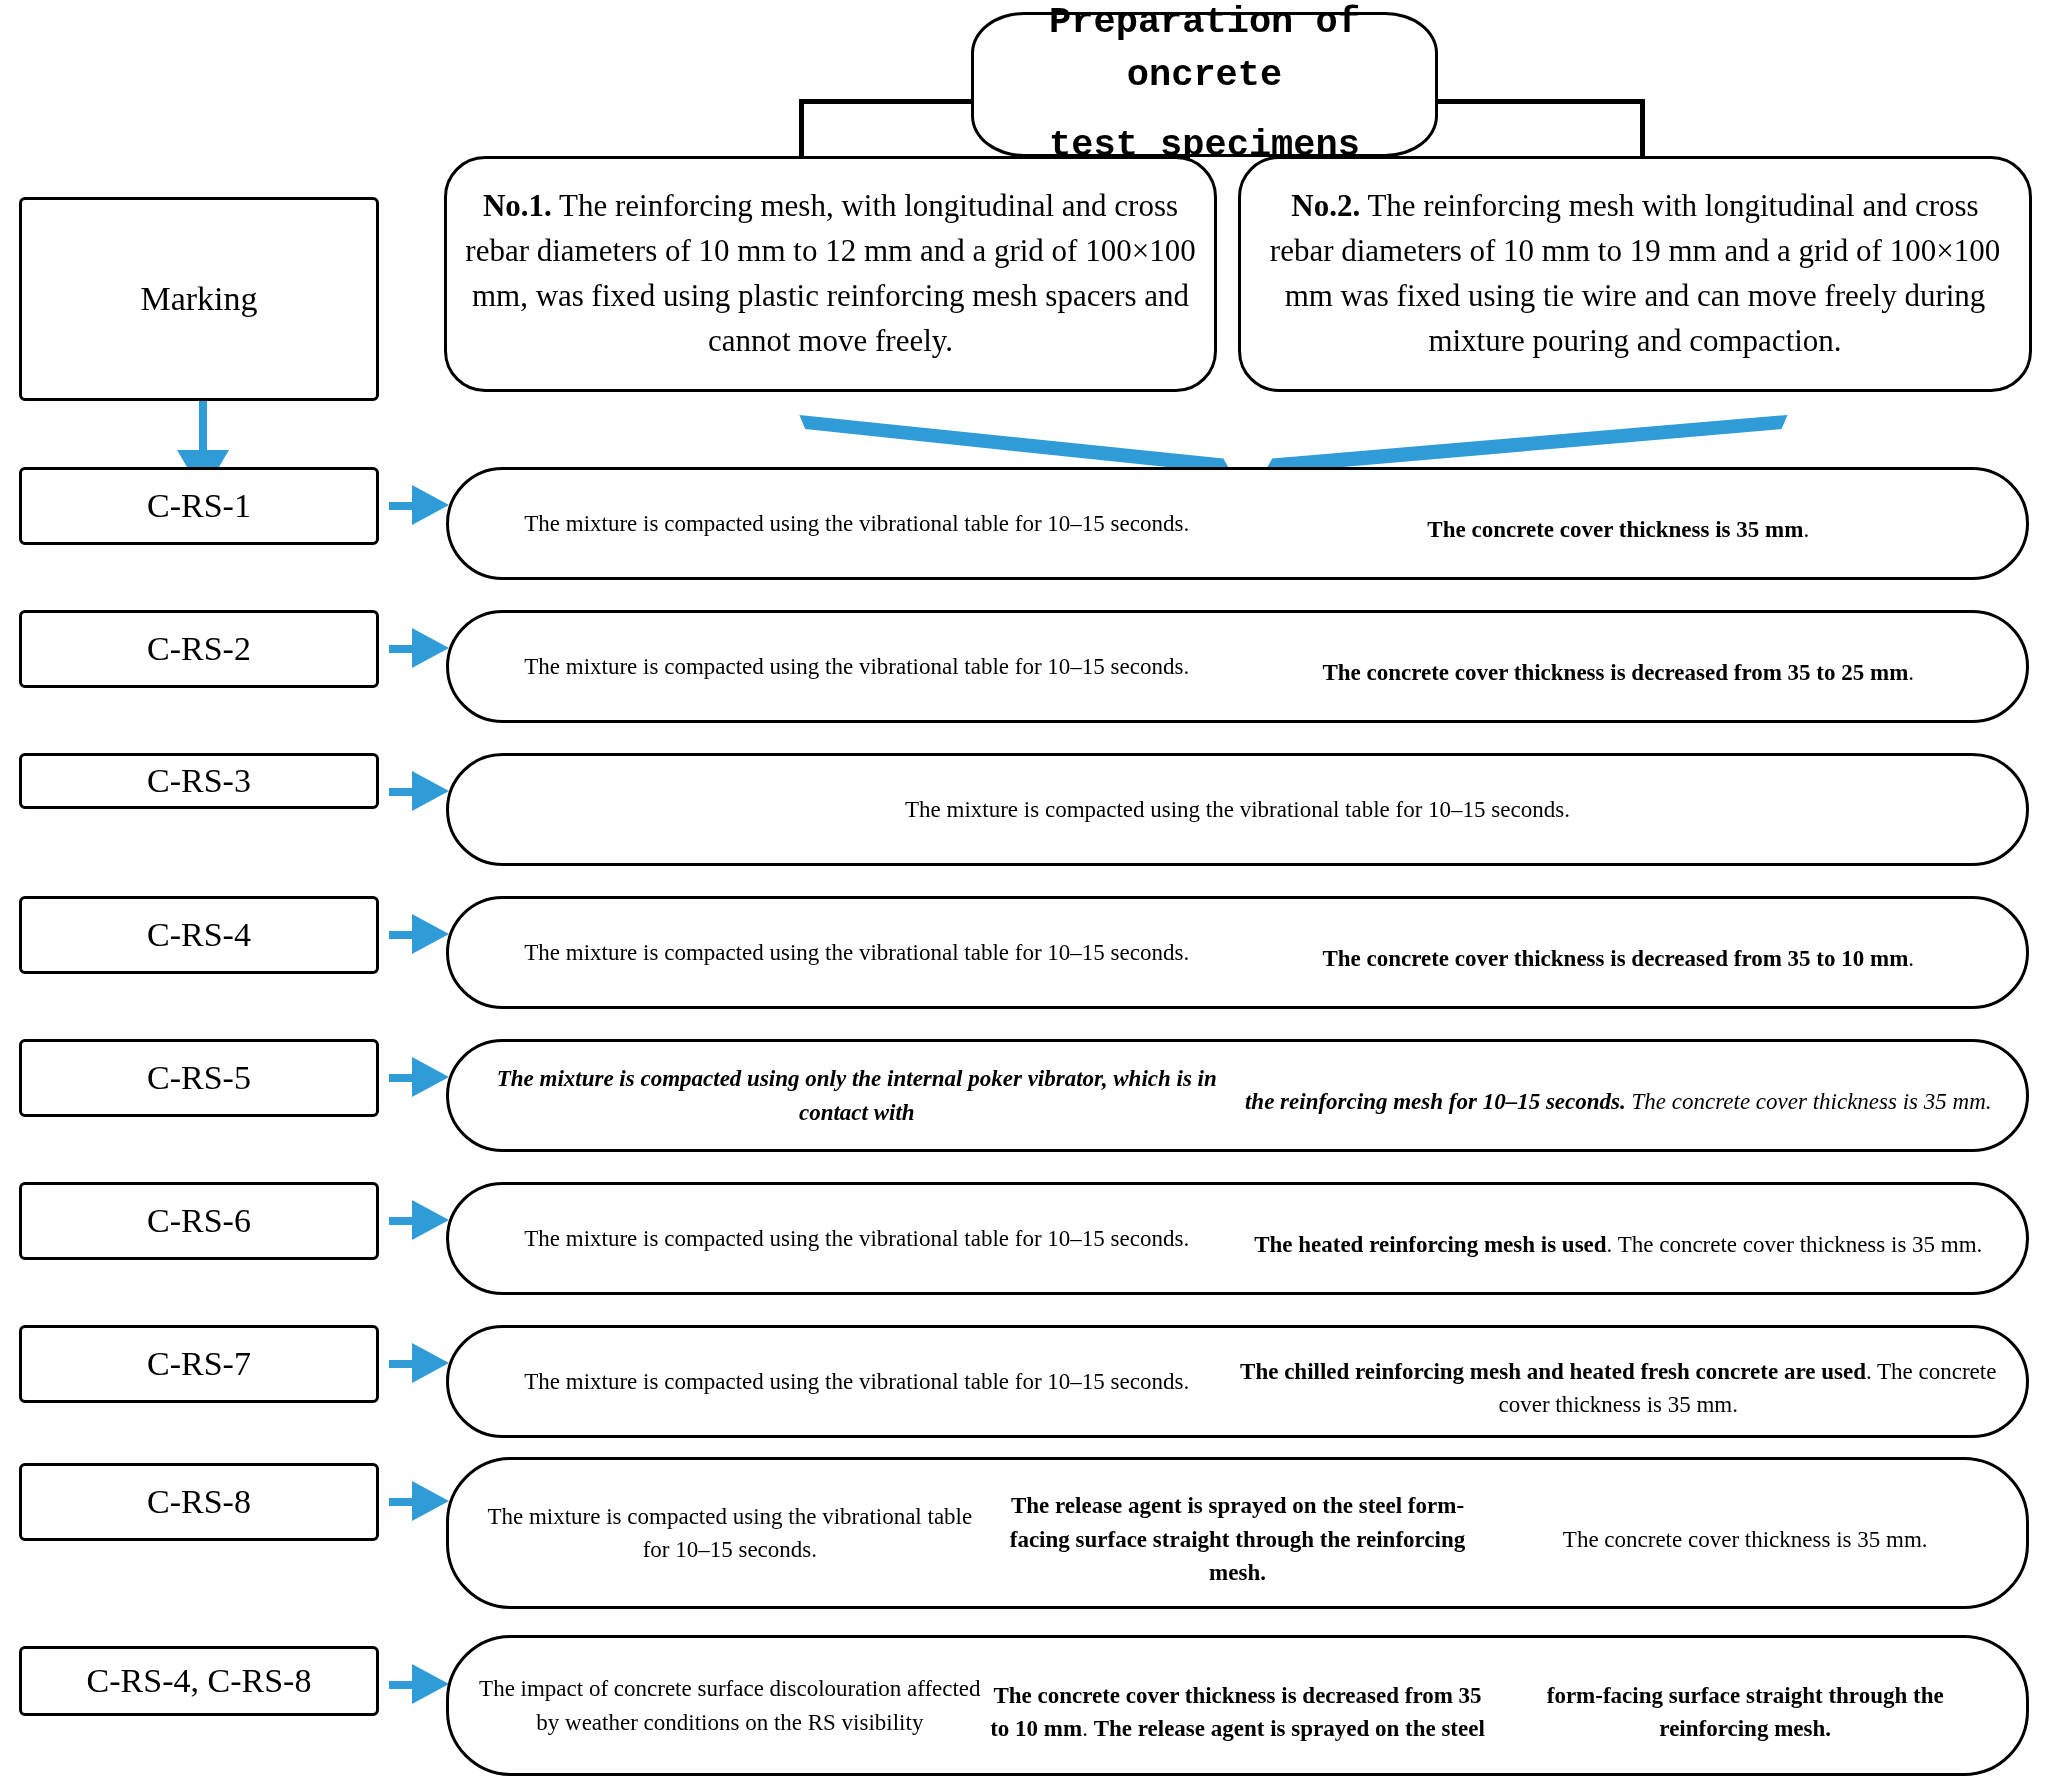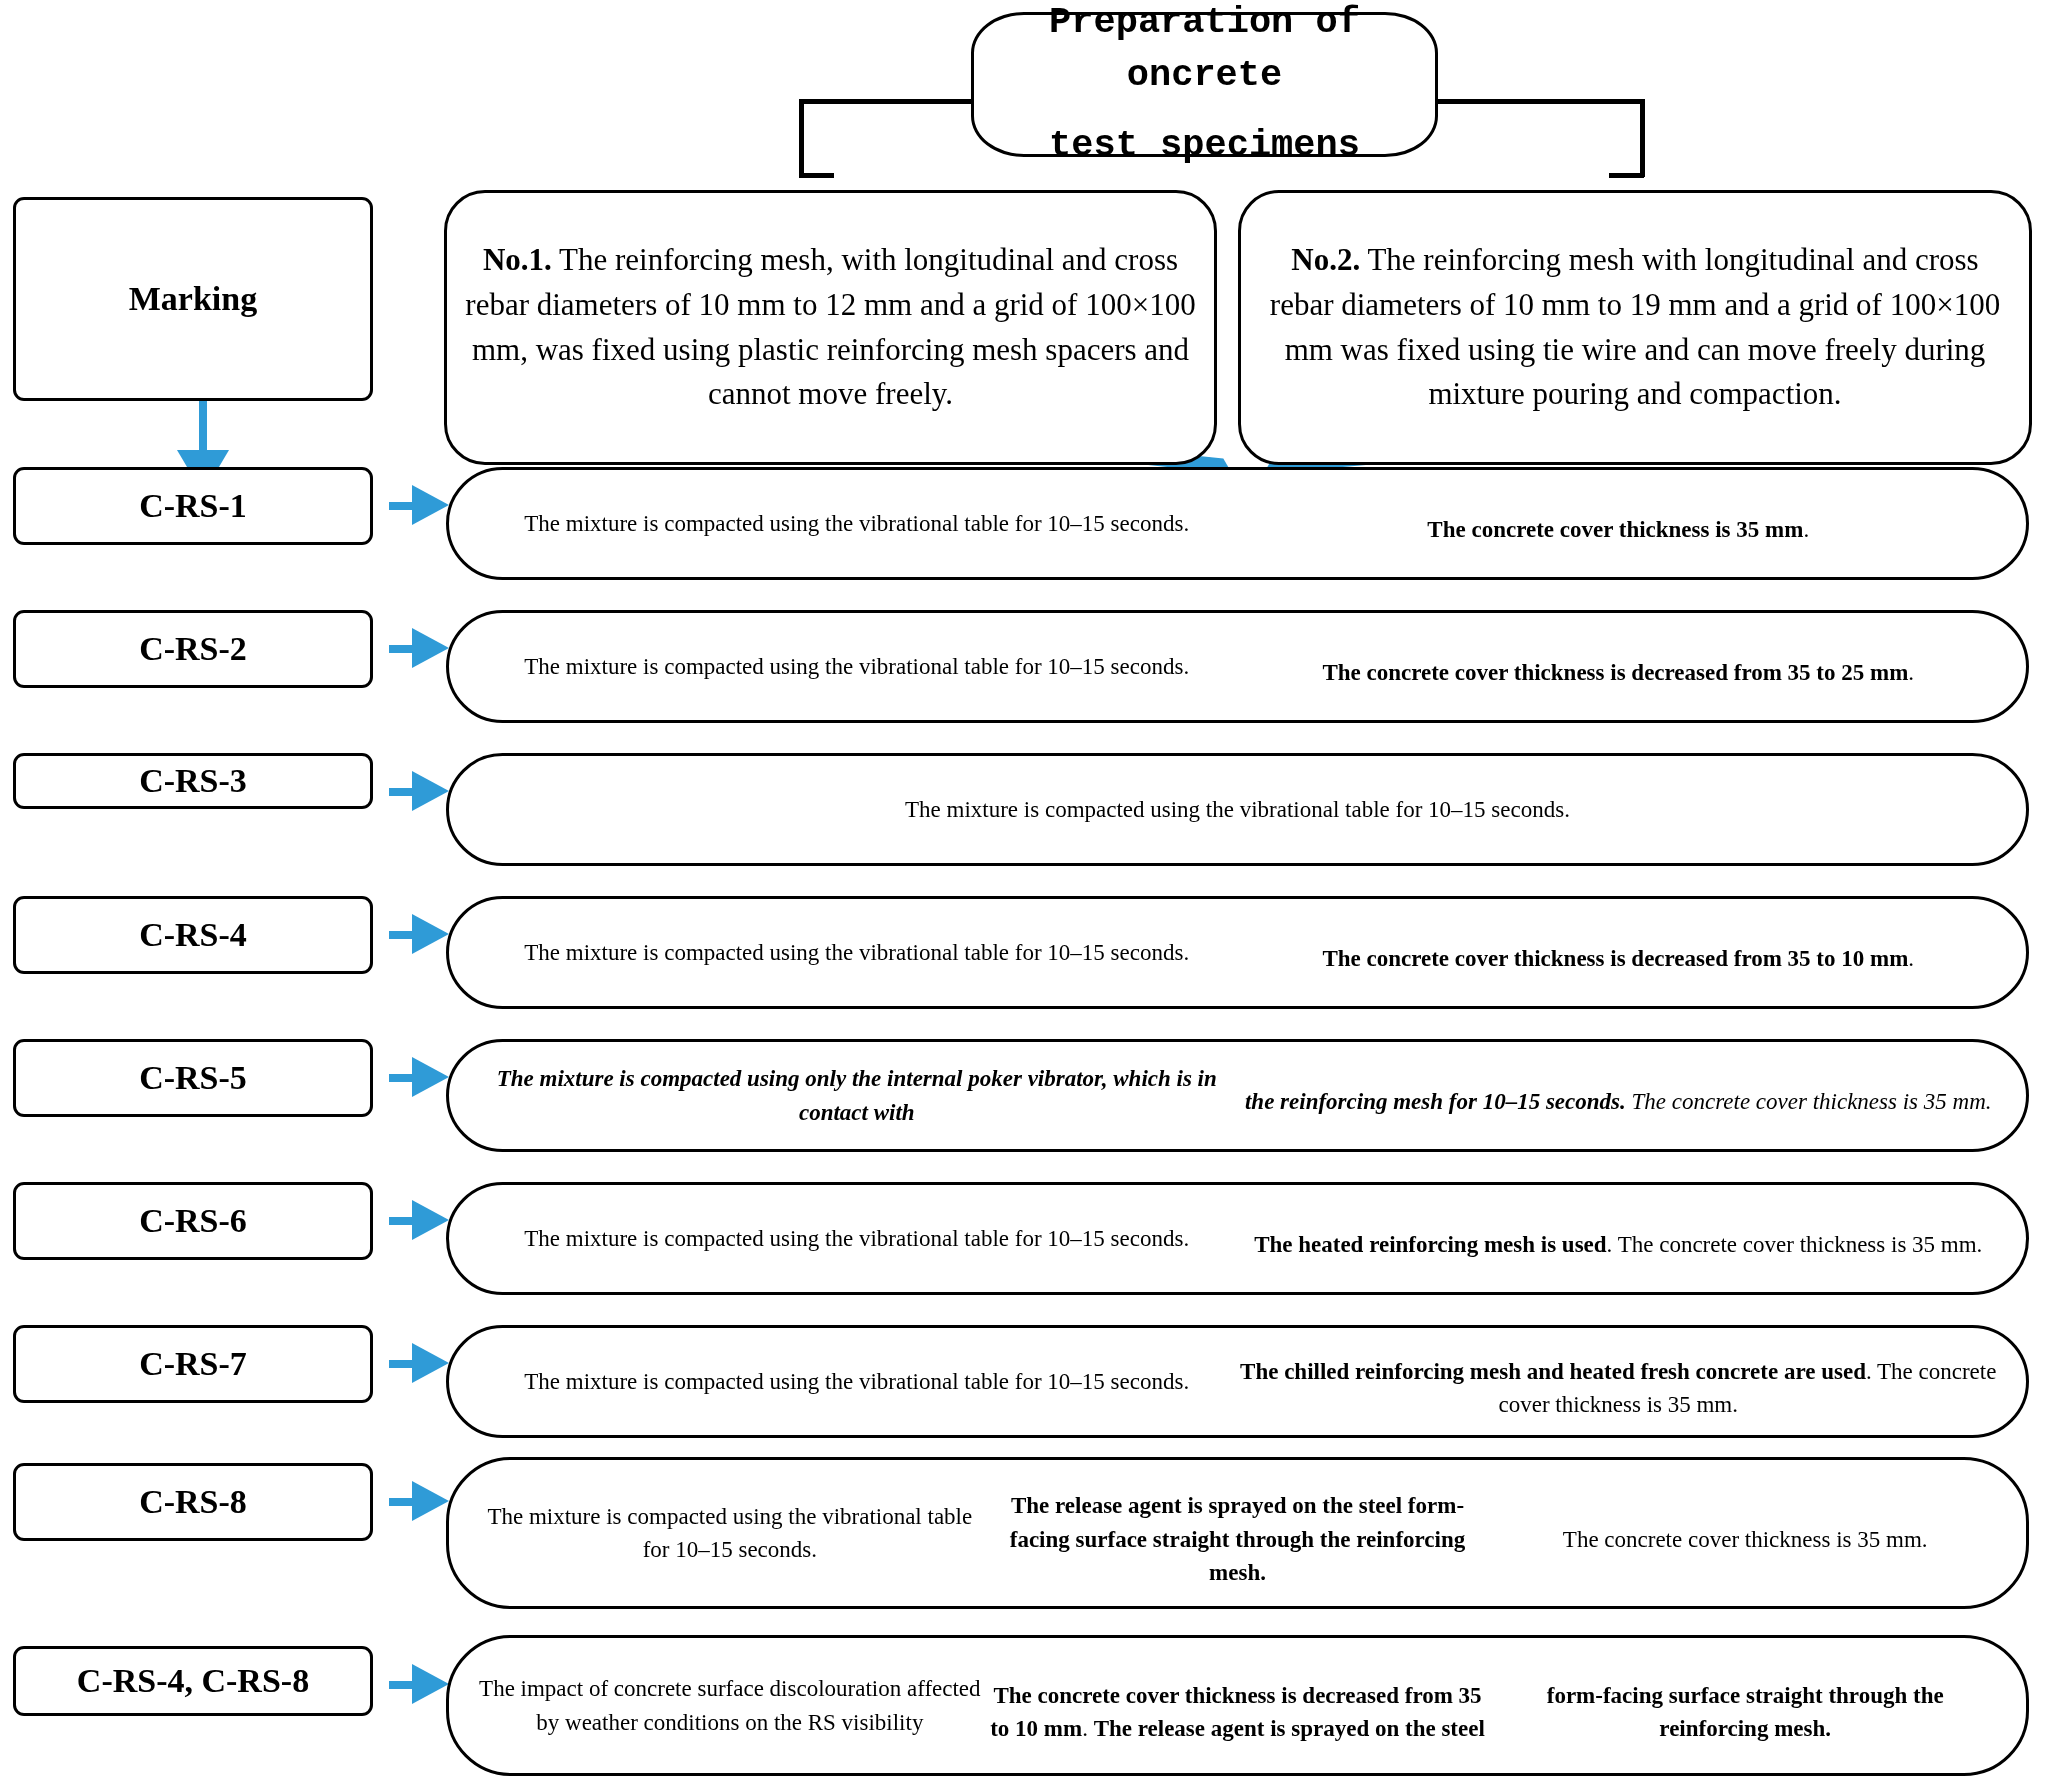--- a/index.html
+++ b/index.html
@@ -47,36 +47,36 @@
     font-size: 37px;
     font-weight: bold;
     flex-direction: column;
     padding: 0 20px;
   }
   #title-node .tline { display: block; font-family: Liberation Mono, monospace; }
   #title-node .tline + .tline { margin-top: 16.5px; }
 
   
   .branch-node {
-    top: 190px;
-    height: 275px;
+    top: 156px;
+    height: 236px;
     border-radius: 41px;
     font-size: 31px;
     padding: 5.9px 15.4px;
   }
   #branch-1 { left: 444px;  width: 773px; }
   #branch-2 { left: 1238px; width: 794px; }
 
   
   .label-node {
-    left: 13px;
+    left: 19px;
     width: 360px;
-    border-radius: 11px;
+    border-radius: 6px;
     font-size: 34px;
-    font-weight: bold;
+    font-weight: normal;
   }
   #marking-node {
     top: 197px;
     height: 204px;
   }
 
   
   .desc-node {
     left: 446px;
     width: 1583px;

